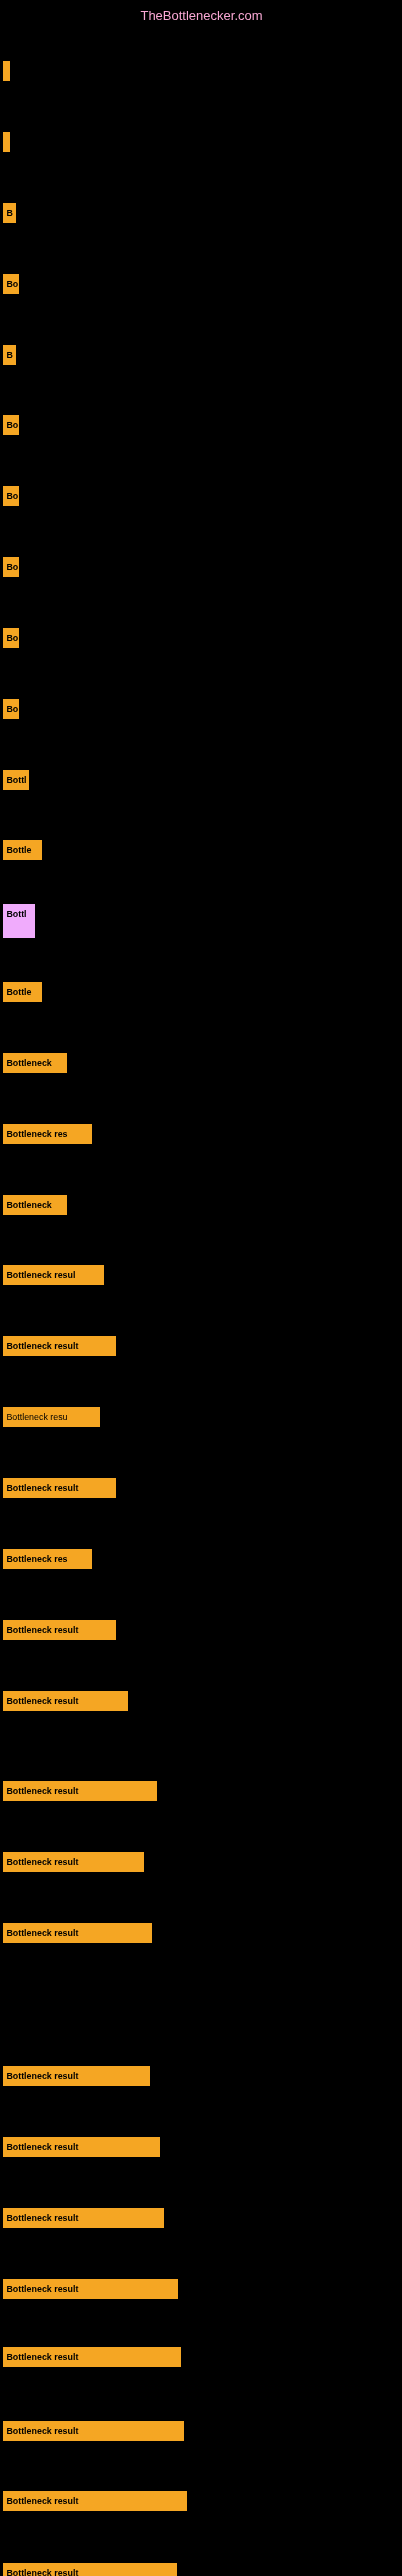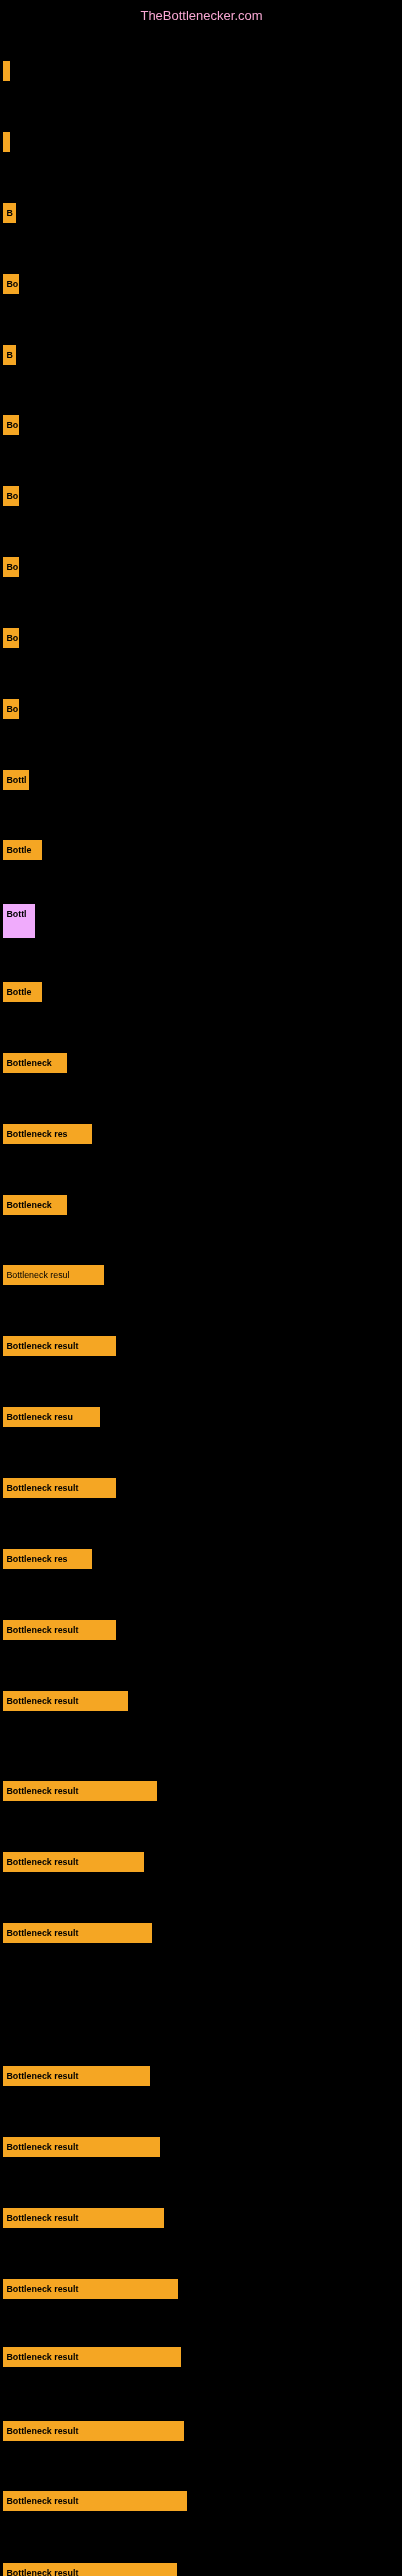--- a/index.html
+++ b/index.html
@@ -65,27 +65,27 @@
     <div style="position: absolute; top: 1024px; left: 3.2px; display: flex; align-items: center; height: 22.5px;">
       <span style="display: inline-block; background-color: rgb(245, 166, 35); color: rgb(0, 0, 0); font-size: 8.9px; font-weight: bold; padding: 1.6px 3.2px; white-space: nowrap; overflow: hidden; width: 64px; min-width: 64px; height: 19.3px; line-height: 16px;">Bottleneck</span>
     </div>
     <div style="position: absolute; top: 1095px; left: 3.2px; display: flex; align-items: center; height: 22.5px;">
       <span style="display: inline-block; background-color: rgb(245, 166, 35); color: rgb(0, 0, 0); font-size: 8.9px; font-weight: bold; padding: 1.6px 3.2px; white-space: nowrap; overflow: hidden; width: 89px; min-width: 89px; height: 19.3px; line-height: 16px;">Bottleneck res</span>
     </div>
     <div style="position: absolute; top: 1166px; left: 3.2px; display: flex; align-items: center; height: 22.5px;">
       <span style="display: inline-block; background-color: rgb(245, 166, 35); color: rgb(0, 0, 0); font-size: 8.9px; font-weight: bold; padding: 1.6px 3.2px; white-space: nowrap; overflow: hidden; width: 64px; min-width: 64px; height: 19.3px; line-height: 16px;">Bottleneck</span>
     </div>
     <div style="position: absolute; top: 1236px; left: 3.2px; display: flex; align-items: center; height: 22.5px;">
-      <span style="display: inline-block; background-color: rgb(245, 166, 35); color: rgb(0, 0, 0); font-size: 8.9px; font-weight: normal; padding: 1.6px 3.2px; white-space: nowrap; overflow: hidden; width: 101px; min-width: 101px; height: 19.3px; line-height: 16px;">Bottleneck resul</span>
+      <span style="display: inline-block; background-color: rgb(245, 166, 35); color: rgb(0, 0, 0); font-size: 8.9px; font-weight: bold; padding: 1.6px 3.2px; white-space: nowrap; overflow: hidden; width: 101px; min-width: 101px; height: 19.3px; line-height: 16px;">Bottleneck resul</span>
     </div>
     <div style="position: absolute; top: 1307px; left: 3.2px; display: flex; align-items: center; height: 22.5px;">
       <span style="display: inline-block; background-color: rgb(245, 166, 35); color: rgb(0, 0, 0); font-size: 8.9px; font-weight: bold; padding: 1.6px 3.2px; white-space: nowrap; overflow: hidden; width: 113px; min-width: 113px; height: 19.3px; line-height: 16px;">Bottleneck result</span>
     </div>
     <div style="position: absolute; top: 1378px; left: 3.2px; display: flex; align-items: center; height: 22.5px;">
-      <span style="display: inline-block; background-color: rgb(245, 166, 35); color: rgb(0, 0, 0); font-size: 8.9px; font-weight: bold; padding: 1.6px 3.2px; white-space: nowrap; overflow: hidden; width: 97px; min-width: 97px; height: 19.3px; line-height: 16px;">Bottleneck resu</span>
+      <span style="display: inline-block; background-color: rgb(245, 166, 35); color: rgb(0, 0, 0); font-size: 8.9px; font-weight: normal; padding: 1.6px 3.2px; white-space: nowrap; overflow: hidden; width: 97px; min-width: 97px; height: 19.3px; line-height: 16px;">Bottleneck resu</span>
     </div>
     <div style="position: absolute; top: 1449px; left: 3.2px; display: flex; align-items: center; height: 22.5px;">
       <span style="display: inline-block; background-color: rgb(245, 166, 35); color: rgb(0, 0, 0); font-size: 8.9px; font-weight: bold; padding: 1.6px 3.2px; white-space: nowrap; overflow: hidden; width: 113px; min-width: 113px; height: 19.3px; line-height: 16px;">Bottleneck result</span>
     </div>
     <div style="position: absolute; top: 1520px; left: 3.2px; display: flex; align-items: center; height: 22.5px;">
       <span style="display: inline-block; background-color: rgb(245, 166, 35); color: rgb(0, 0, 0); font-size: 8.9px; font-weight: bold; padding: 1.6px 3.2px; white-space: nowrap; overflow: hidden; width: 89px; min-width: 89px; height: 19.3px; line-height: 16px;">Bottleneck res</span>
     </div>
     <div style="position: absolute; top: 1591px; left: 3.2px; display: flex; align-items: center; height: 22.5px;">
       <span style="display: inline-block; background-color: rgb(245, 166, 35); color: rgb(0, 0, 0); font-size: 8.9px; font-weight: bold; padding: 1.6px 3.2px; white-space: nowrap; overflow: hidden; width: 113px; min-width: 113px; height: 19.3px; line-height: 16px;">Bottleneck result</span>
     </div>

